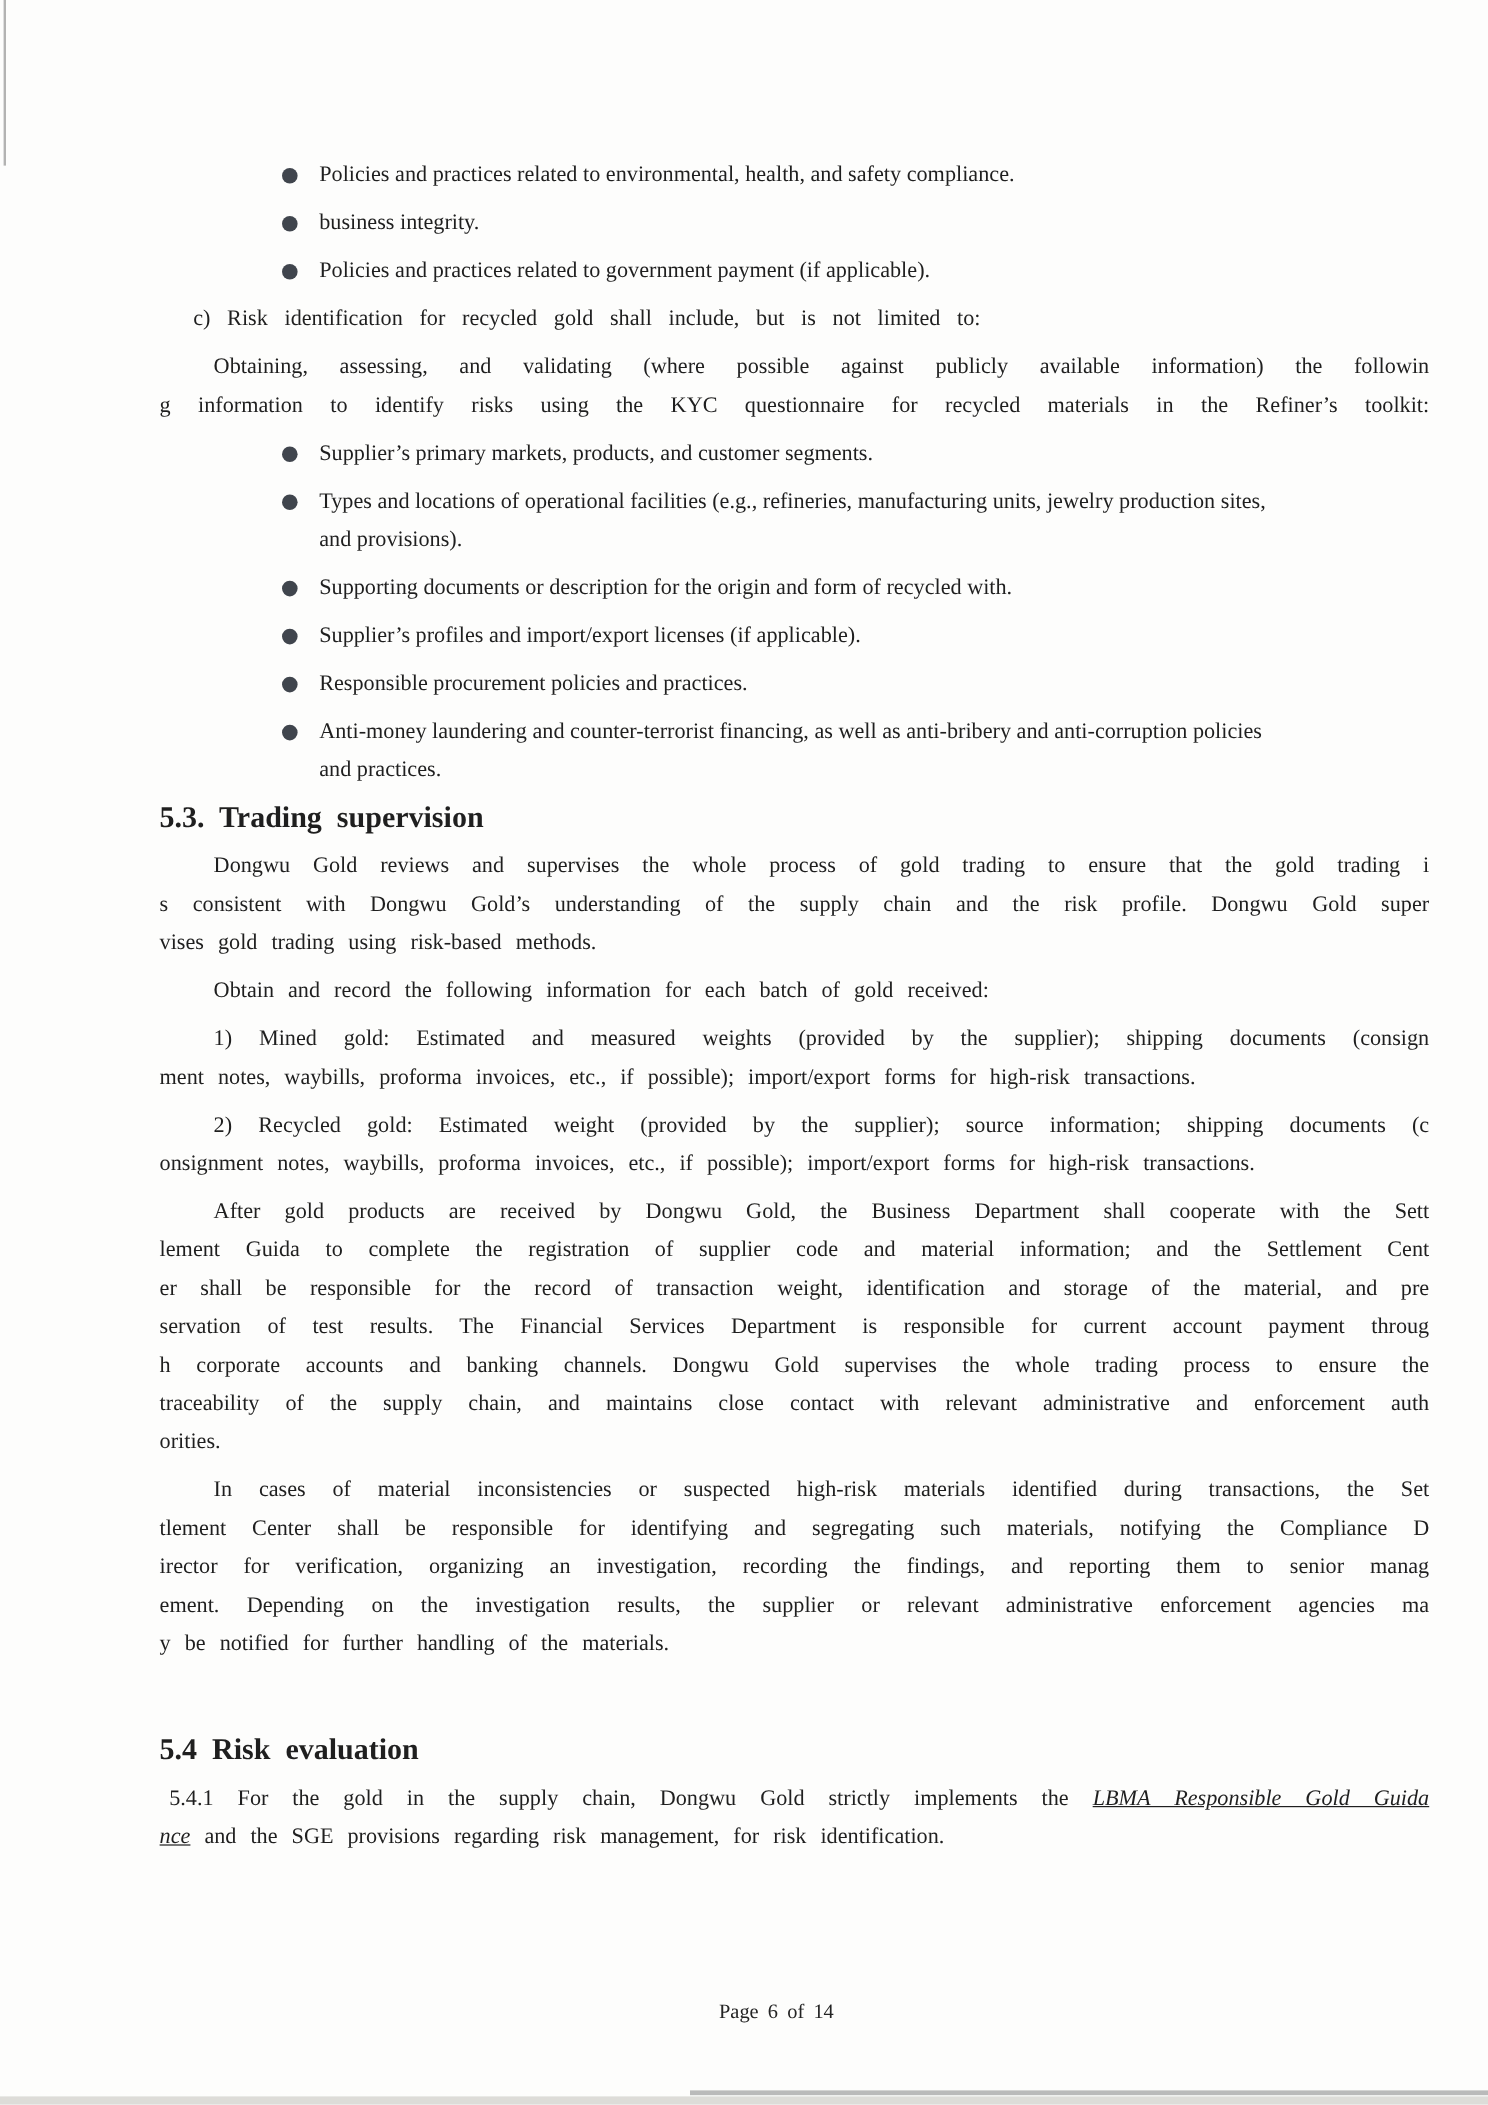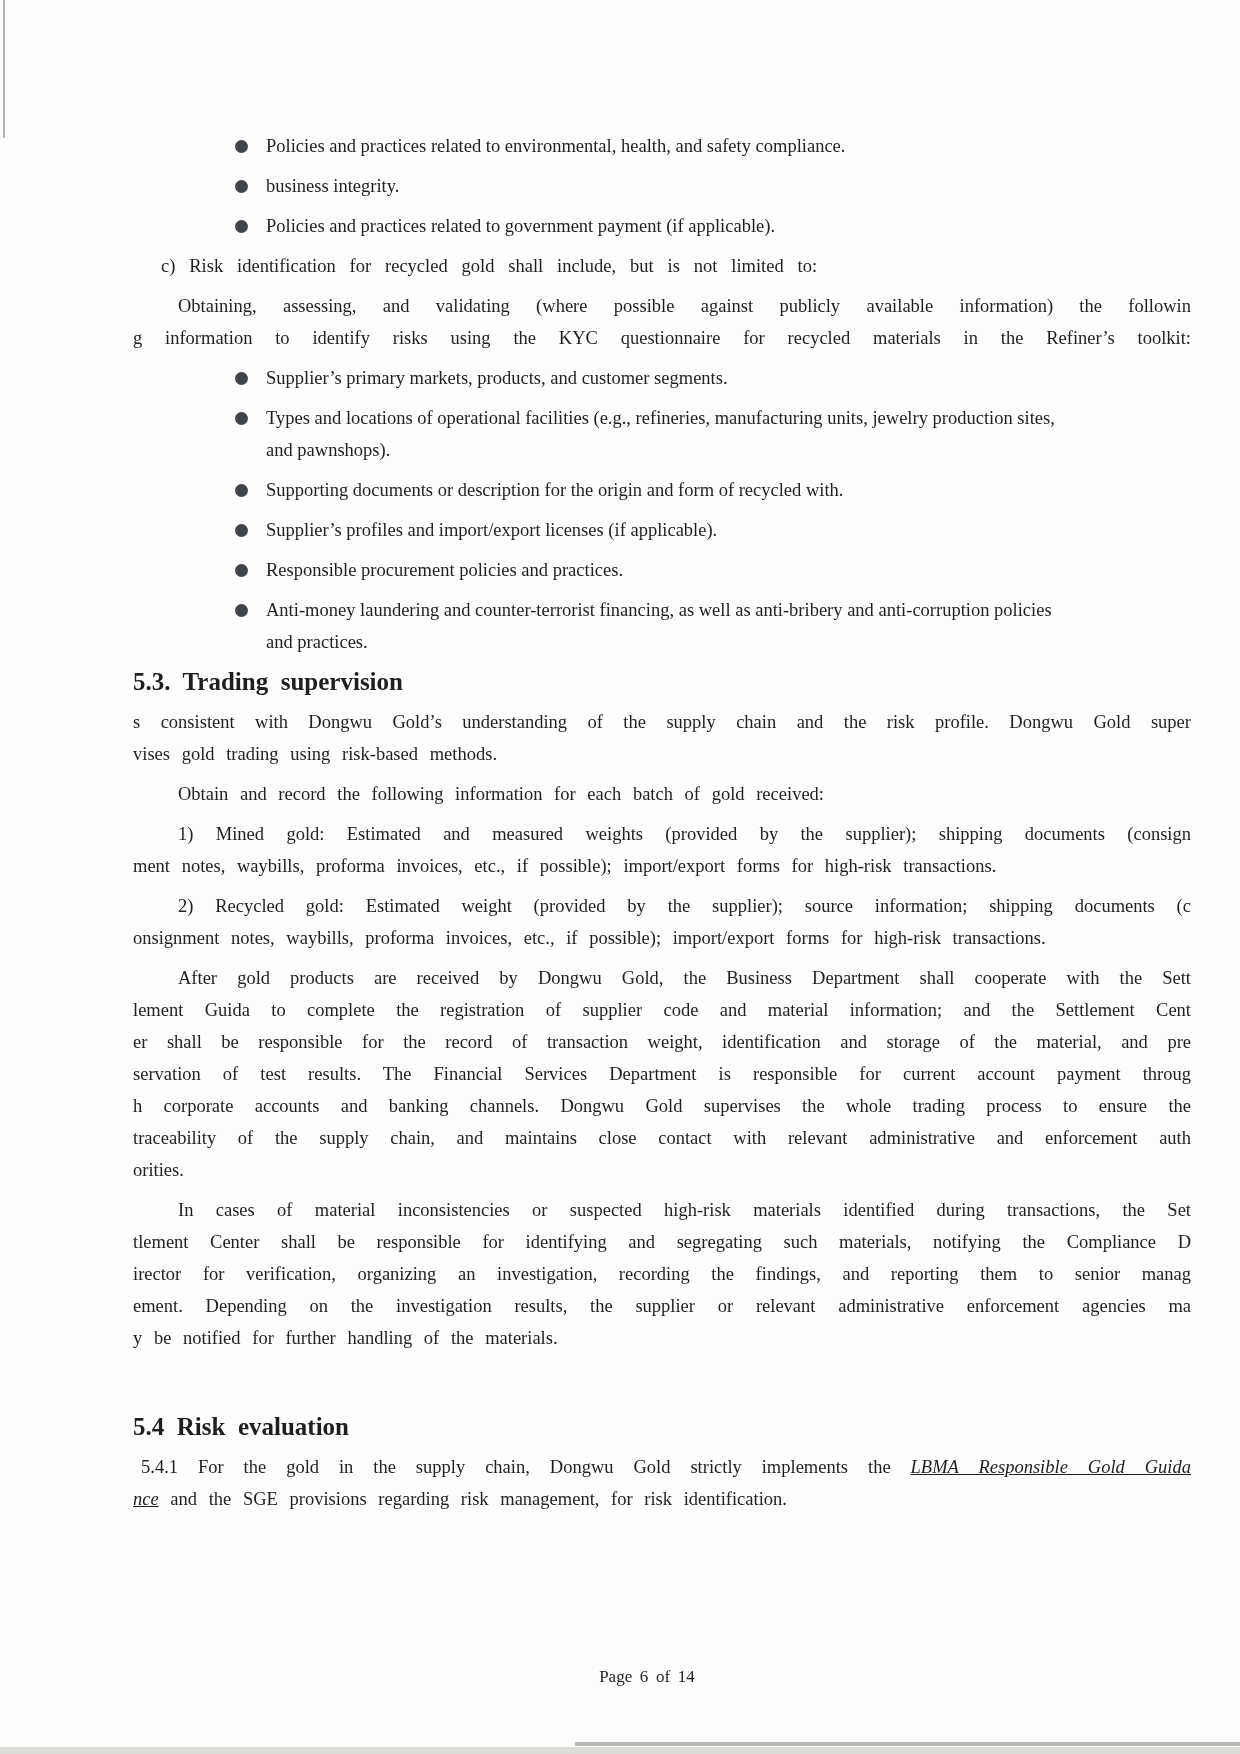--- a/index.html
+++ b/index.html
@@ -104,21 +104,21 @@
     </div>
 
     <div class="block bullet-item">
       <span class="bullet-dot"></span>
       <div class="line el">Supplier’s primary markets, products, and customer segments.</div>
     </div>
 
     <div class="block bullet-item">
       <span class="bullet-dot"></span>
       <div class="line el">Types and locations of operational facilities (e.g., refineries, manufacturing units, jewelry production sites,</div>
-      <div class="line el">and pawnshops).</div>
+      <div class="line el">and provisions).</div>
     </div>
 
     <div class="block bullet-item">
       <span class="bullet-dot"></span>
       <div class="line el">Supporting documents or description for the origin and form of recycled with.</div>
     </div>
 
     <div class="block bullet-item">
       <span class="bullet-dot"></span>
       <div class="line el">Supplier’s profiles and import/export licenses (if applicable).</div>
@@ -133,20 +133,21 @@
       <span class="bullet-dot"></span>
       <div class="line el">Anti-money laundering and counter-terrorist financing, as well as anti-bribery and anti-corruption policies</div>
       <div class="line el">and practices.</div>
     </div>
 
     <div class="block heading">
       <div class="line el">5.3. Trading supervision</div>
     </div>
 
     <div class="block">
+      <div class="line jl ind">Dongwu Gold reviews and supervises the whole process of gold trading to ensure that the gold trading i</div>
       <div class="line jl">s consistent with Dongwu Gold’s understanding of the supply chain and the risk profile. Dongwu Gold super</div>
       <div class="line el sp">vises gold trading using risk-based methods.</div>
     </div>
 
     <div class="block">
       <div class="line el sp ind">Obtain and record the following information for each batch of gold received:</div>
     </div>
 
     <div class="block">
       <div class="line jl ind">1) Mined gold: Estimated and measured weights (provided by the supplier); shipping documents (consign</div>

